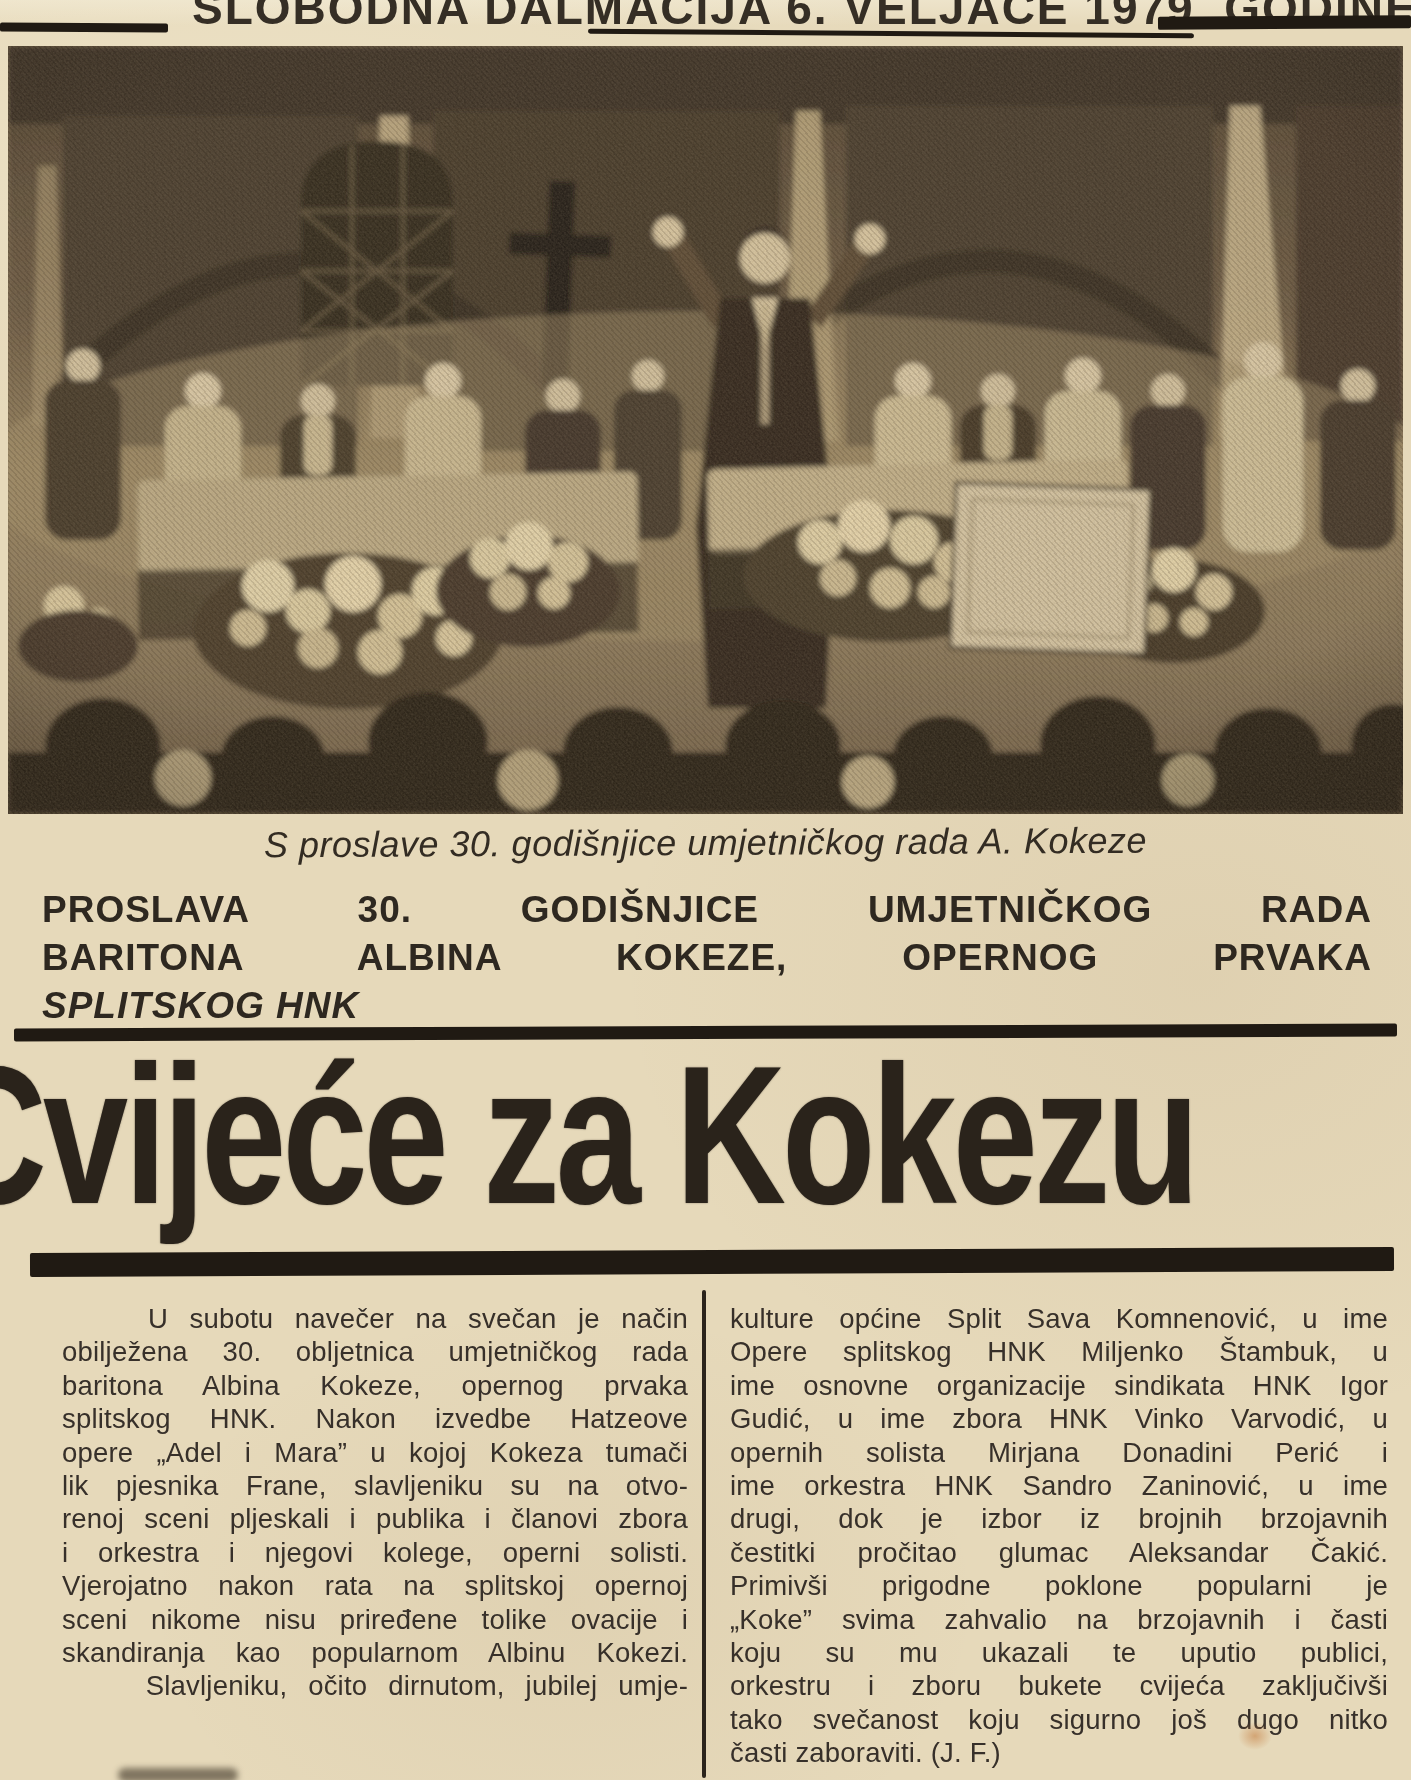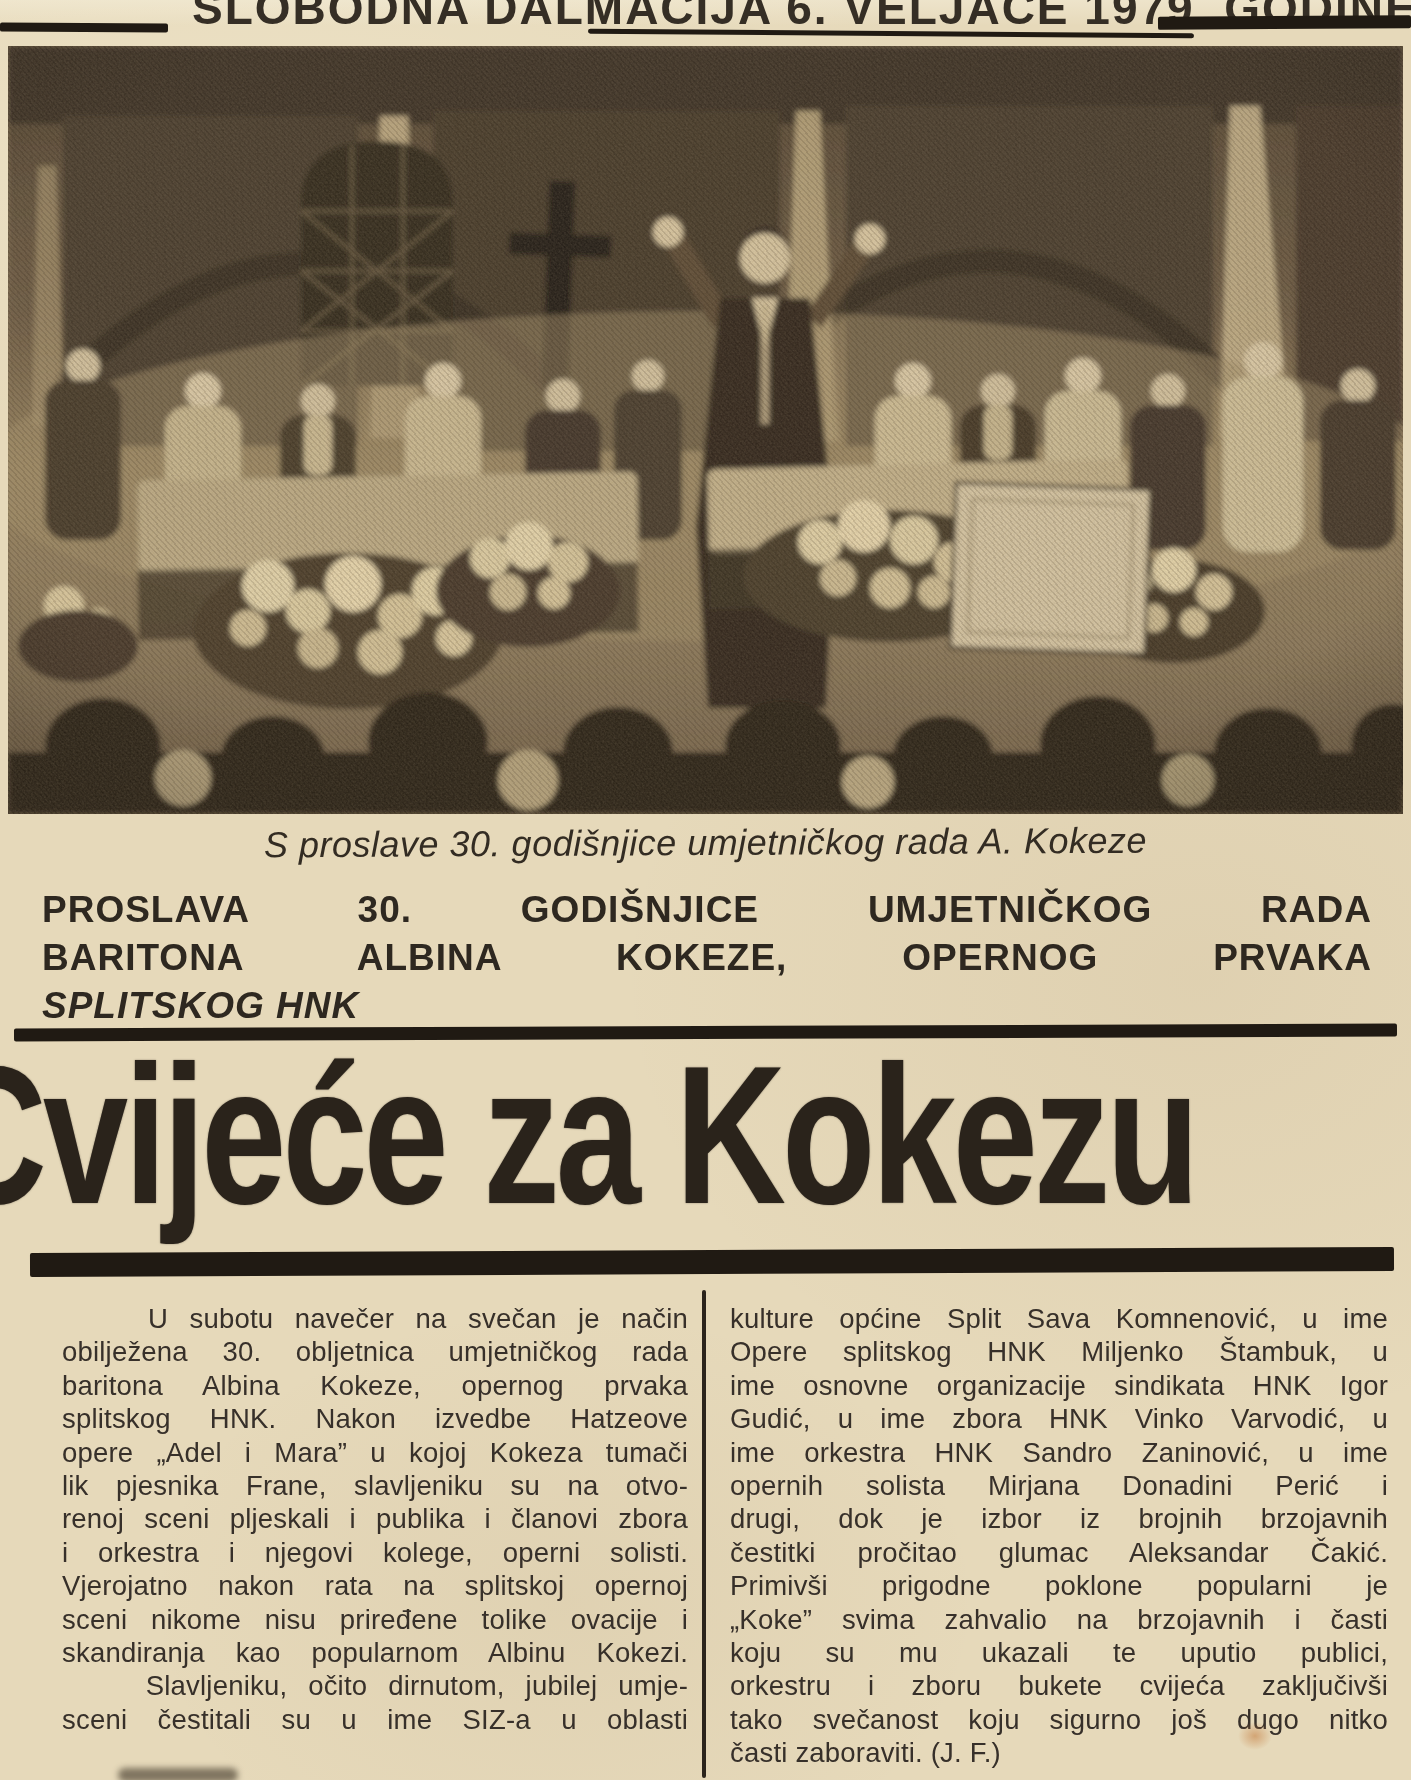--- a/index.html
+++ b/index.html
@@ -322,30 +322,29 @@
       <div class="body-line">baritona Albina Kokeze, opernog prvaka</div>
       <div class="body-line">splitskog HNK. Nakon izvedbe Hatzeove</div>
       <div class="body-line">opere „Adel i Mara” u kojoj Kokeza tumači</div>
       <div class="body-line">lik pjesnika Frane, slavljeniku su na otvo-</div>
       <div class="body-line">renoj sceni pljeskali i publika i članovi zbora</div>
       <div class="body-line">i orkestra i njegovi kolege, operni solisti.</div>
       <div class="body-line">Vjerojatno nakon rata na splitskoj opernoj</div>
       <div class="body-line">sceni nikome nisu priređene tolike ovacije i</div>
       <div class="body-line">skandiranja kao popularnom Albinu Kokezi.</div>
       <div class="body-line">&nbsp;&nbsp;&nbsp;&nbsp;Slavljeniku, očito dirnutom, jubilej umje-</div>
-      <div class="body-line">sceni čestitali su u ime SIZ-a u oblasti</div>
     </div>
   <div class="col-divider"></div>
   <div class="column col-right">
       <div class="body-line">kulture općine Split Sava Komnenović, u ime</div>
       <div class="body-line">Opere splitskog HNK Miljenko Štambuk, u</div>
       <div class="body-line">ime osnovne organizacije sindikata HNK Igor</div>
       <div class="body-line">Gudić, u ime zbora HNK Vinko Varvodić, u</div>
+      <div class="body-line">opernih solista Mirjana Donadini Perić i</div>
       <div class="body-line">ime orkestra HNK Sandro Zaninović, u ime</div>
-      <div class="body-line">opernih solista Mirjana Donadini Perić i</div>
       <div class="body-line">drugi, dok je izbor iz brojnih brzojavnih</div>
       <div class="body-line">čestitki pročitao glumac Aleksandar Čakić.</div>
       <div class="body-line">Primivši prigodne poklone popularni je</div>
       <div class="body-line">„Koke” svima zahvalio na brzojavnih i časti</div>
       <div class="body-line">koju su mu ukazali te uputio publici,</div>
       <div class="body-line">orkestru i zboru bukete cvijeća zaključivši</div>
       <div class="body-line">tako svečanost koju sigurno još dugo nitko</div>
       <div class="body-line last-left">časti zaboraviti. (J. F.)</div>
     </div>
 

